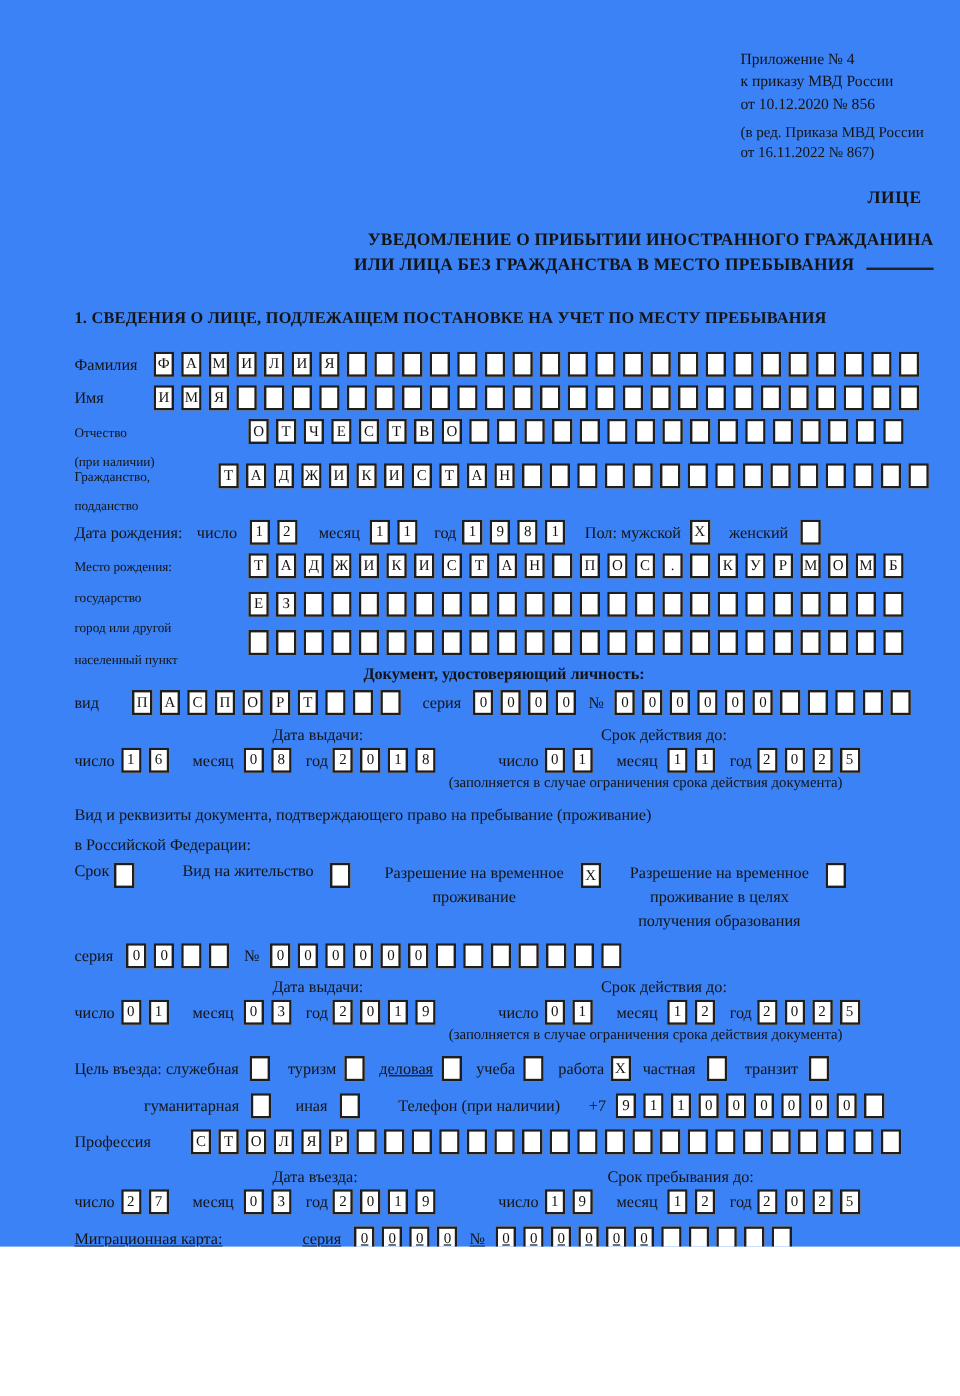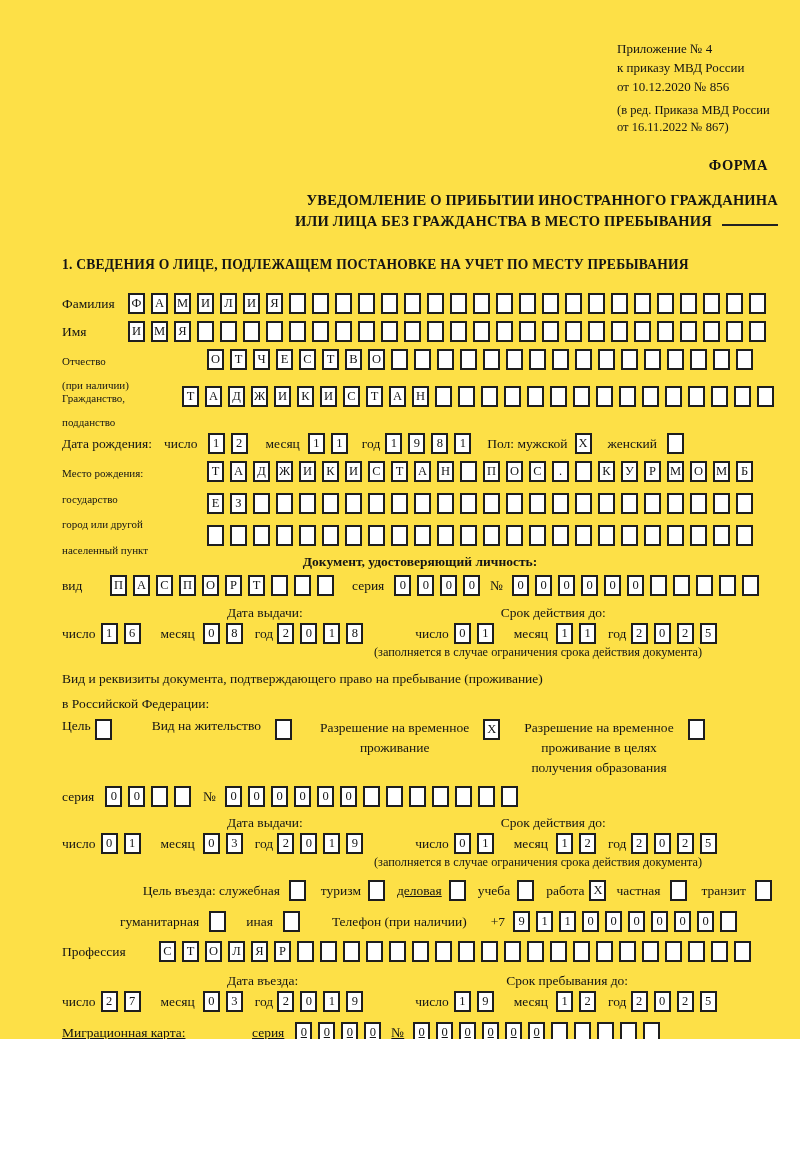--- a/index.html
+++ b/index.html
@@ -1,17 +1,17 @@
 <!DOCTYPE html>
 <html><head>
 <meta charset="utf-8">
 <style>
   html,body { margin:0; padding:0; background:#fff; }
   .page {
-    position:relative; width:800px; height:1039px; background:#fde047;
+    position:relative; width:800px; height:1039px; background:#3b82f6;
     font-family:"Liberation Serif","DejaVu Serif",serif; color:#141414;
     box-sizing:border-box; padding:40px 22px 0 62px; overflow:hidden;
   }
   .appendix { margin-left:555px; font-size:13px; line-height:1.45; }
   .amendment { margin-left:555px; font-size:12.5px; line-height:1.4; margin-top:5px; }
   .form-label { text-align:right; padding-right:10px; font-weight:bold; font-size:14.5px; margin-top:20px; letter-spacing:.5px; }
   .title { text-align:right; font-weight:bold; font-size:14.5px; margin-top:16px; line-height:1.5; letter-spacing:.2px; }
   .uline { display:inline-block; width:56px; border-bottom:2px solid #222; margin-left:10px; }
   .section { font-weight:bold; font-size:13.6px; margin-top:24px; letter-spacing:.2px; }
 
@@ -40,21 +40,21 @@
 
   <div class="appendix">
     <div>Приложение № 4</div>
     <div>к приказу МВД России</div>
     <div>от 10.12.2020 № 856</div>
   </div>
   <div class="amendment">
     <div>(в ред. Приказа МВД России</div>
     <div>от 16.11.2022 № 867)</div>
   </div>
-  <div class="form-label">ФОРМА</div>
+  <div class="form-label">ЛИЦЕ</div>
 
   <div class="title">
     <div>УВЕДОМЛЕНИЕ О ПРИБЫТИИ ИНОСТРАННОГО ГРАЖДАНИНА</div>
     <div><span>ИЛИ ЛИЦА БЕЗ ГРАЖДАНСТВА В МЕСТО ПРЕБЫВАНИЯ</span><span class="uline"></span></div>
   </div>
 
   <div class="section">1. СВЕДЕНИЯ О ЛИЦЕ, ПОДЛЕЖАЩЕМ ПОСТАНОВКЕ НА УЧЕТ ПО МЕСТУ ПРЕБЫВАНИЯ</div>
 
   <div class="row" style="margin-top:20px;">
     <span class="lbl" style="width:66px;">Фамилия</span>
@@ -392,21 +392,21 @@
   </div>
 
   <div class="row" style="margin-top:1px;">
     <span class="note" style="margin-left:312px;">(заполняется в случае ограничения срока действия документа)</span>
   </div>
 
   <div style="font-size:13.5px; margin-top:11px;">Вид и реквизиты документа, подтверждающего право на пребывание (проживание)</div>
   <div style="font-size:13.5px; margin-top:9px;">в Российской Федерации:</div>
 
   <div class="row top" style="margin-top:6px;">
-    <span class="lbl">Цель</span>
+    <span class="lbl">Срок</span>
     <span class="boxes cbx" style="margin-left:4px;">
         <span class="box"></span>
       </span>
     <span class="lbl" style="margin-left:34px;">Вид на жительство</span>
     <span class="boxes cbx" style="margin-left:14px;">
         <span class="box"></span>
       </span>
     <div class="cbtext" style="margin-left:22px;">
       <span style="display:block">Разрешение на временное</span>
       <span style="display:block">проживание</span>
@@ -489,21 +489,21 @@
         <span class="box">0</span>
         <span class="box">2</span>
         <span class="box">5</span>
       </span>
   </div>
 
   <div class="row" style="margin-top:1px;">
     <span class="note" style="margin-left:312px;">(заполняется в случае ограничения срока действия документа)</span>
   </div>
 
-  <div class="row" style="margin-top:10px;justify-content:flex-end;">
+  <div class="row" style="margin-top:10px;">
     <span class="lbl" style="margin-right:9px;">Цель въезда: служебная</span>
     <span class="boxes">
         <span class="box"></span>
       </span>
     <span class="lbl" style="margin-left:9px; margin-right:7px;">туризм</span>
     <span class="boxes">
         <span class="box"></span>
       </span>
     <span class="lbl" style="margin-left:6px; margin-right:7px;text-decoration:underline;">деловая</span>
     <span class="boxes">

